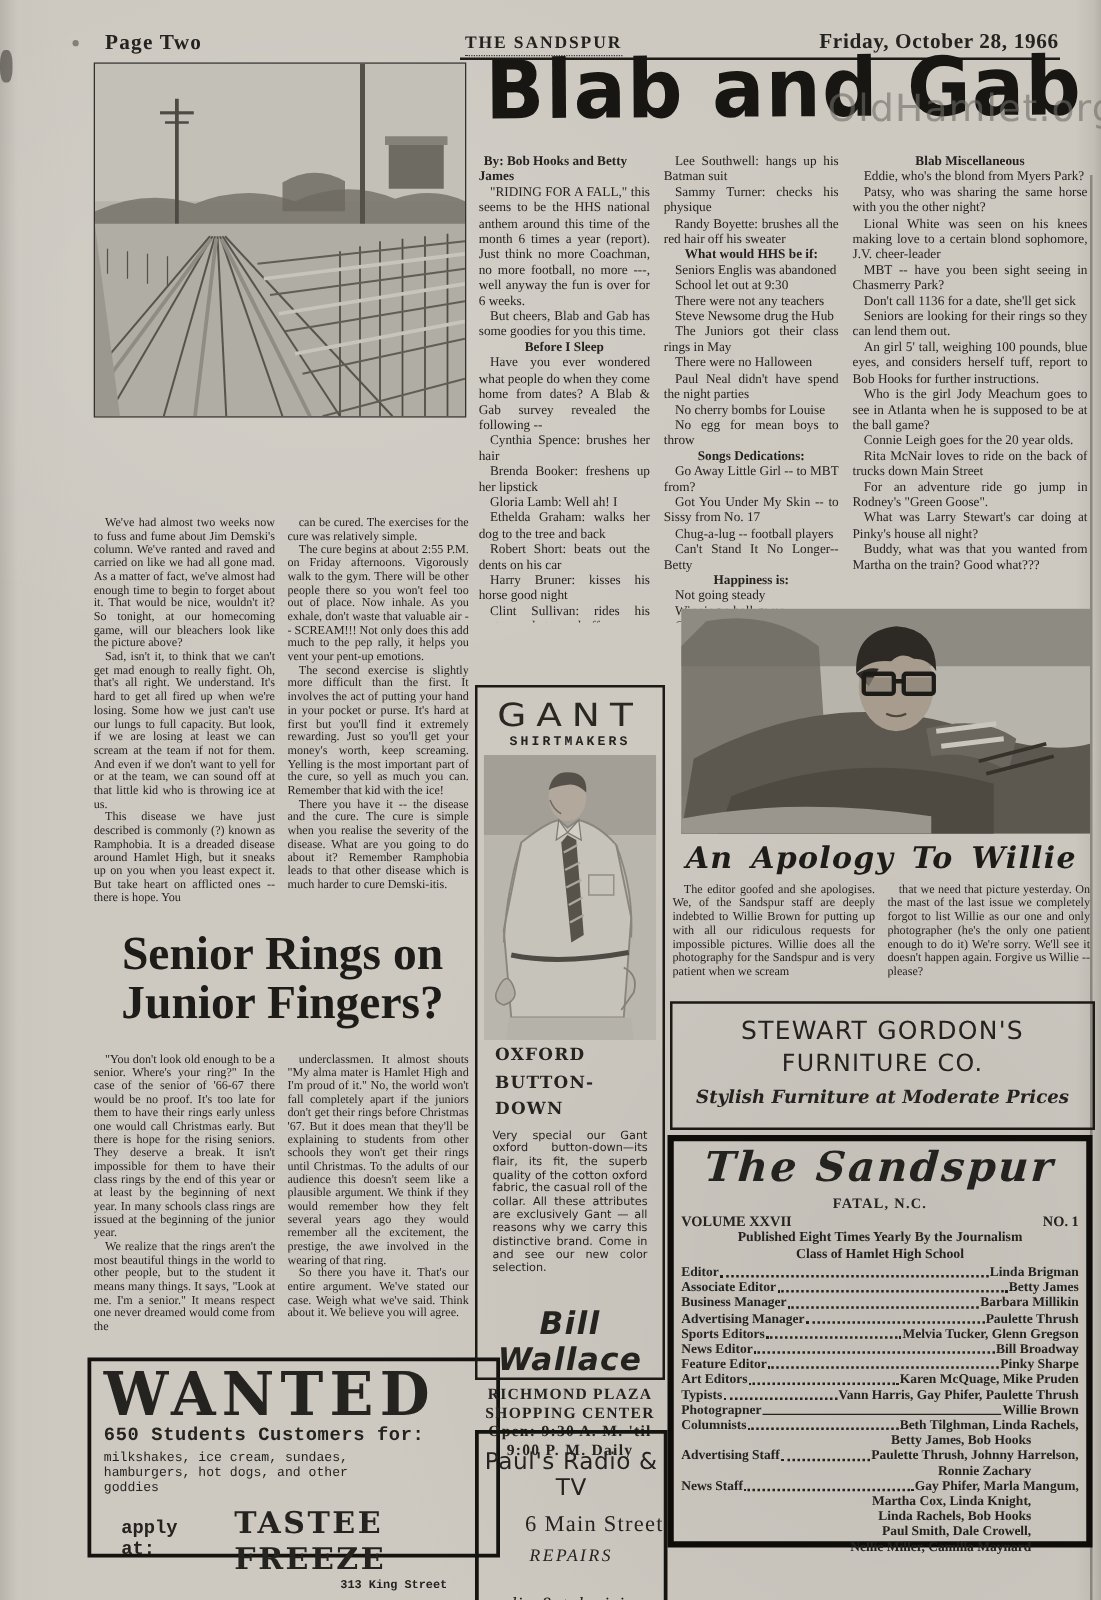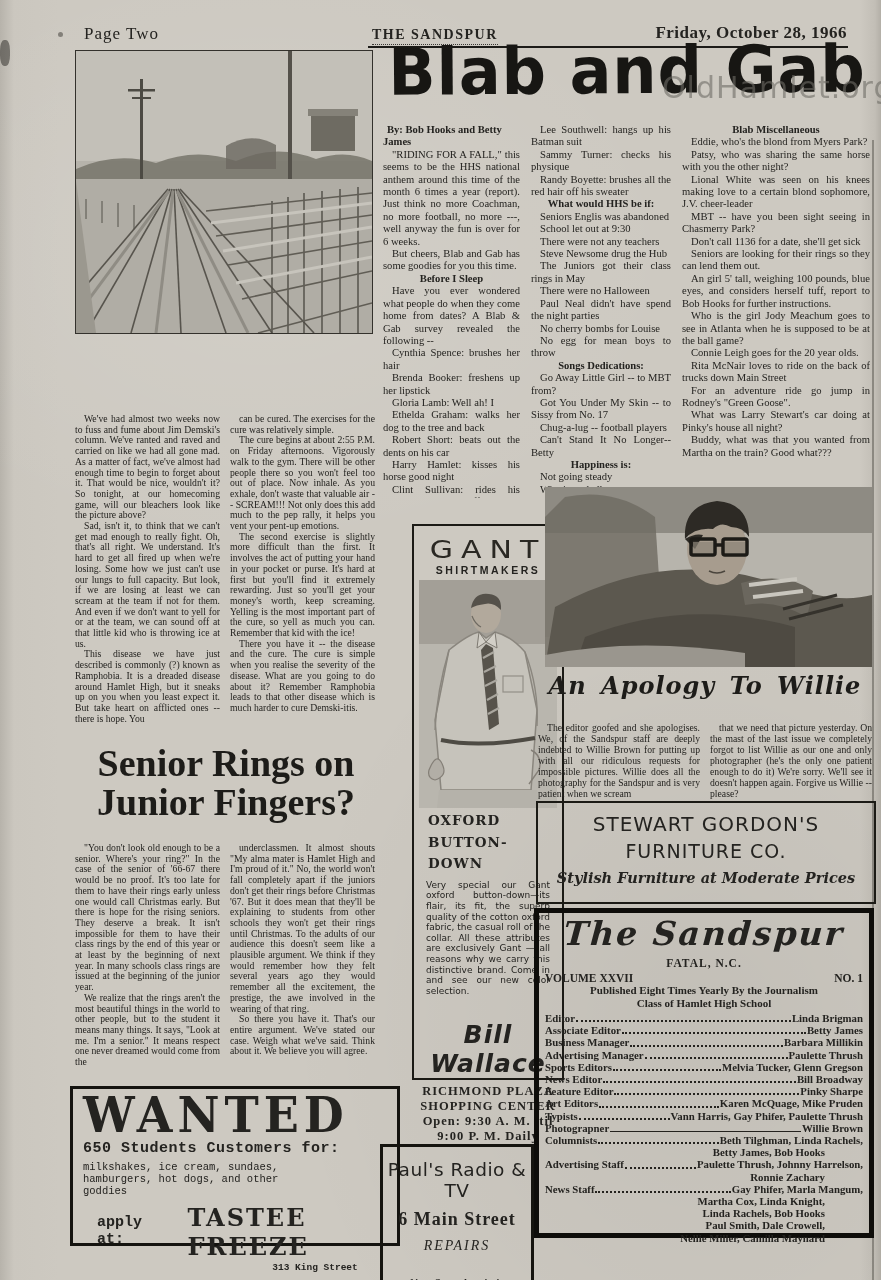--- a/index.html
+++ b/index.html
@@ -7,21 +7,21 @@
     position:relative;width:881px;height:1280px;margin:0 auto;
     background:
       radial-gradient(ellipse 700px 500px at 30% 20%, rgba(255,255,255,.10), rgba(0,0,0,0) 60%),
       radial-gradient(ellipse 600px 700px at 80% 80%, rgba(0,0,0,.05), rgba(0,0,0,0) 70%),
       linear-gradient(90deg,#b7b3ab 0px,#cbc7bf 14px,#cdc9c1 60px,#cdc9c1 860px,#c2beb6 875px,#b3afa7 881px),
       #cdc9c1;
     color:#242320;font-family:"Liberation Serif",serif;overflow:hidden;
   }
   .abs{position:absolute;}
   
-  .page-label{left:84px;top:24px;font-size:17px;font-weight:400;letter-spacing:1px;}
+  .page-label{left:84px;top:24px;font-size:17px;font-weight:700;letter-spacing:1px;}
   .paper-name{left:372px;top:27px;font-size:14px;font-weight:700;letter-spacing:1.5px;border-bottom:1px dotted #3a3835;padding-bottom:1px;}
   .issue-date{right:34px;top:23px;font-size:17px;font-weight:700;letter-spacing:.5px;}
   .header-rule{left:368px;right:33px;top:46px;height:0;border-top:2.5px solid #1c1b18;}
   .watermark{left:662px;top:70px;font-family:"DejaVu Sans",sans-serif;font-size:30px;color:rgba(110,108,102,.6);z-index:6;letter-spacing:1px;}
   
   .blab-title{left:388px;top:40px;width:478px;text-align:center;font-family:"DejaVu Sans",sans-serif;
     font-weight:900;font-size:62px;letter-spacing:1px;color:#171613;transform:rotate(-.4deg) scaleY(1.05);line-height:1;}
   
   .blab-cols{left:383px;top:124px;width:488px;height:374px;display:flex;gap:11px;overflow:hidden;}
   .blab-col{font-size:10.6px;line-height:12.4px;overflow:hidden;}
@@ -41,38 +41,38 @@
   
   .wanted-box{left:70px;top:1086px;width:304px;height:150px;border:3px solid #14130f;padding:2px 10px;}
   .wanted-title{font-family:"DejaVu Serif",serif;font-weight:700;font-size:46px;letter-spacing:5px;line-height:1;transform:scaleY(1.05);transform-origin:left top;}
   .wanted-sub{font-family:"Liberation Mono",monospace;font-size:15px;font-weight:700;margin-top:3px;letter-spacing:.5px;}
   .wanted-items{font-family:"Liberation Mono",monospace;font-size:10.5px;line-height:12px;margin-top:4px;width:230px;}
   .wanted-apply-row{display:flex;align-items:baseline;margin-top:6px;gap:26px;}
   .wanted-apply{font-family:"Liberation Mono",monospace;font-size:15px;font-weight:700;padding-left:14px;}
   .wanted-store{font-family:"DejaVu Serif",serif;font-weight:700;font-size:24px;letter-spacing:2px;}
   .wanted-addr{font-family:"Liberation Mono",monospace;font-size:9.5px;font-weight:700;text-align:center;margin-left:160px;margin-top:1px;}
   
-  .mid-box{left:380px;top:524px;width:148px;height:552px;border:2px solid #1b1a15;margin-left:32px;}
+  .mid-box{left:380px;top:548px;width:148px;height:552px;border:2px solid #1b1a15;}
   .gant-brand{margin-top:8px;text-align:center;font-family:"DejaVu Sans",sans-serif;font-size:30px;letter-spacing:8px;transform:scaleY(.85);line-height:1;color:#2a2823;}
-  .gant-sub{text-align:center;font-family:Liberation Sans, sans-serif;font-weight:700;font-size:10.5px;letter-spacing:2.5px;margin-top:0;}
+  .gant-sub{text-align:center;font-family:Liberation Mono, monospace;font-weight:700;font-size:10.5px;letter-spacing:2.5px;margin-top:0;}
   .gant-illus{display:block;margin:4px auto 0;}
   .gant-product{font-family:"DejaVu Serif",serif;font-weight:700;font-size:13.5px;letter-spacing:1px;margin:2px 0 0 14px;line-height:1.6;}
   .gant-body{font-family:"DejaVu Sans",sans-serif;font-size:9px;line-height:10.6px;margin:5px 12px 0;text-align:justify;}
   .bw-name{text-align:center;font-family:"DejaVu Sans",sans-serif;font-weight:700;font-style:italic;font-size:25px;margin-top:24px;letter-spacing:1px;}
   .bw-line{text-align:center;font-weight:700;font-size:12.5px;line-height:15px;letter-spacing:1px;}
   .bw-line.first{margin-top:6px;}
   .pauls-box{left:380px;top:1144px;width:148px;height:152px;border:3px solid #15140f;}
   .pauls-name{text-align:center;font-family:"DejaVu Sans",sans-serif;font-size:18.5px;margin-top:12px;letter-spacing:.5px;}
-  .pauls-addr{text-align:center;font-weight:700;font-size:18px;margin-top:8px;letter-spacing:1px;}
+  .pauls-addr{text-align:right;font-weight:400;font-size:18px;margin-top:8px;letter-spacing:1px;}
   .pauls-repairs{text-align:center;font-style:italic;font-size:14px;margin-top:8px;letter-spacing:2px;}
   .pauls-tag{text-align:center;font-style:italic;font-size:15px;margin-top:22px;letter-spacing:1px;}
   
   .photo2{left:545px;top:487px;width:327px;height:180px;background:#a9a69e;}
   .apology-title{left:538px;top:671px;width:334px;text-align:center;font-family:"DejaVu Serif",serif;font-weight:700;font-style:italic;font-size:24px;letter-spacing:1px;word-spacing:5px;color:#1d1c19;}
-  .apology-cols{left:538px;top:722px;width:334px;height:92px;display:flex;gap:10px;overflow:hidden;}
+  .apology-cols{left:538px;top:706px;width:334px;height:92px;display:flex;gap:10px;overflow:hidden;}
   .ap-col{width:162px;font-size:9.7px;line-height:11px;overflow:hidden;}
   .stewart-box{left:536px;top:801px;width:336px;height:99px;border:2px solid #1b1a15;text-align:center;}
   .stewart-l1{font-family:"DejaVu Sans",sans-serif;font-size:20px;margin-top:9px;letter-spacing:1px;}
   .stewart-l2{font-family:"DejaVu Sans",sans-serif;font-size:19px;margin-top:4px;letter-spacing:1px;}
   .stewart-tag{font-family:"DejaVu Serif",serif;font-style:italic;font-weight:700;font-size:14.5px;margin-top:7px;}
   
   .masthead-box{left:534px;top:908px;width:340px;height:330px;border:5px solid #0e0d0a;padding:4px 6px;box-sizing:border-box;}
   .mh-title{text-align:center;font-family:"DejaVu Serif",serif;font-weight:700;font-style:italic;font-size:33px;letter-spacing:2px;line-height:1;transform:skewX(-4deg);}
   .mh-city{text-align:center;font-weight:700;font-size:11.5px;margin-top:7px;letter-spacing:1px;}
   .mh-volrow{display:flex;justify-content:space-between;font-weight:700;font-size:11.5px;margin-top:3px;}
@@ -168,21 +168,21 @@
         <p class="para by">By: Bob Hooks and Betty James</p>
         <p class="para p">"RIDING FOR A FALL," this seems to be the HHS national anthem around this time of the month 6 times a year (report). Just think no more Coachman, no more football, no more ---, well anyway the fun is over for 6 weeks.</p>
         <p class="para p">But cheers, Blab and Gab has some goodies for you this time.</p>
         <p class="para c">Before I Sleep</p>
         <p class="para p">Have you ever wondered what people do when they come home from dates? A Blab &amp; Gab survey revealed the following --</p>
         <p class="para p">Cynthia Spence: brushes her hair</p>
         <p class="para p">Brenda Booker: freshens up her lipstick</p>
         <p class="para p">Gloria Lamb: Well ah! I</p>
         <p class="para p">Ethelda Graham: walks her dog to the tree and back</p>
         <p class="para p">Robert Short: beats out the dents on his car</p>
-        <p class="para p">Harry Hamlet: kisses his horse good night</p>
+        <p class="para p">Harry Bruner: kisses his horse good night</p>
         <p class="para p">Clint Sullivan: rides his motor cycle to cool off</p>
       </div>
     <div class="blab-col bc2">
         <p class="para p">Lee Southwell: hangs up his Batman suit</p>
         <p class="para p">Sammy Turner: checks his physique</p>
         <p class="para p">Randy Boyette: brushes all the red hair off his sweater</p>
         <p class="para c">What would HHS be if:</p>
         <p class="para p">Seniors Englis was abandoned</p>
         <p class="para p">School let out at 9:30</p>
         <p class="para p">There were not any teachers</p>

